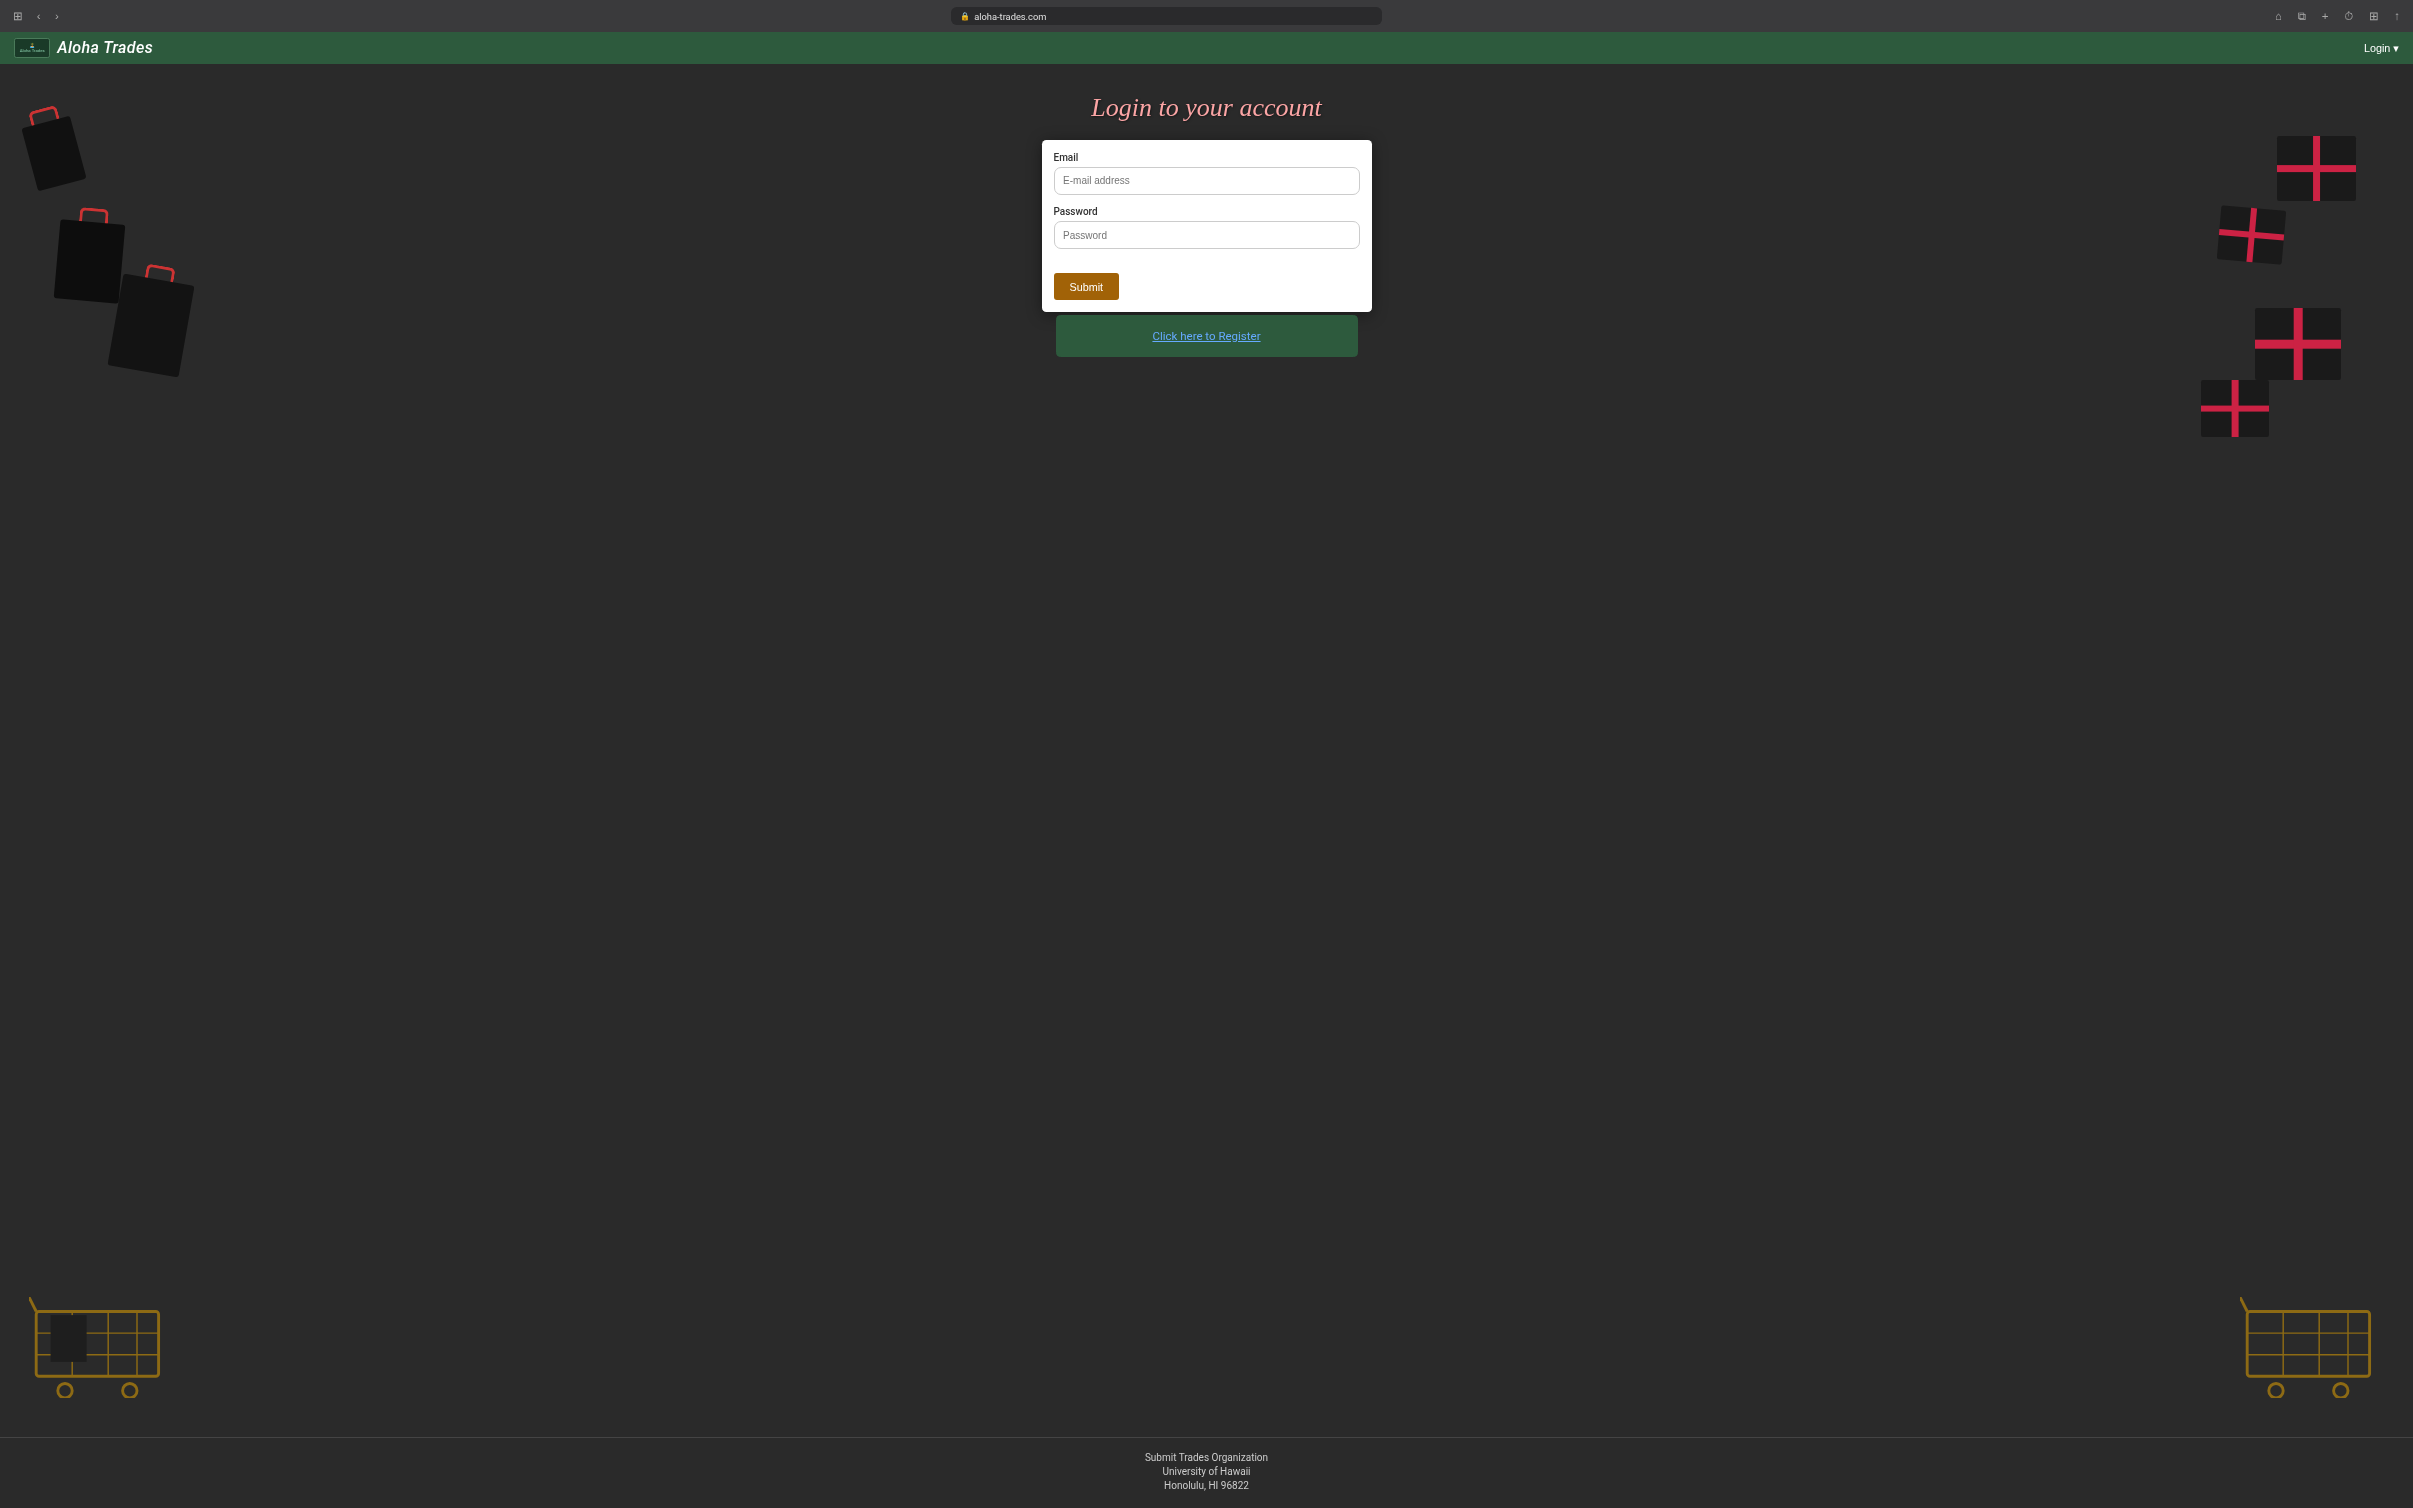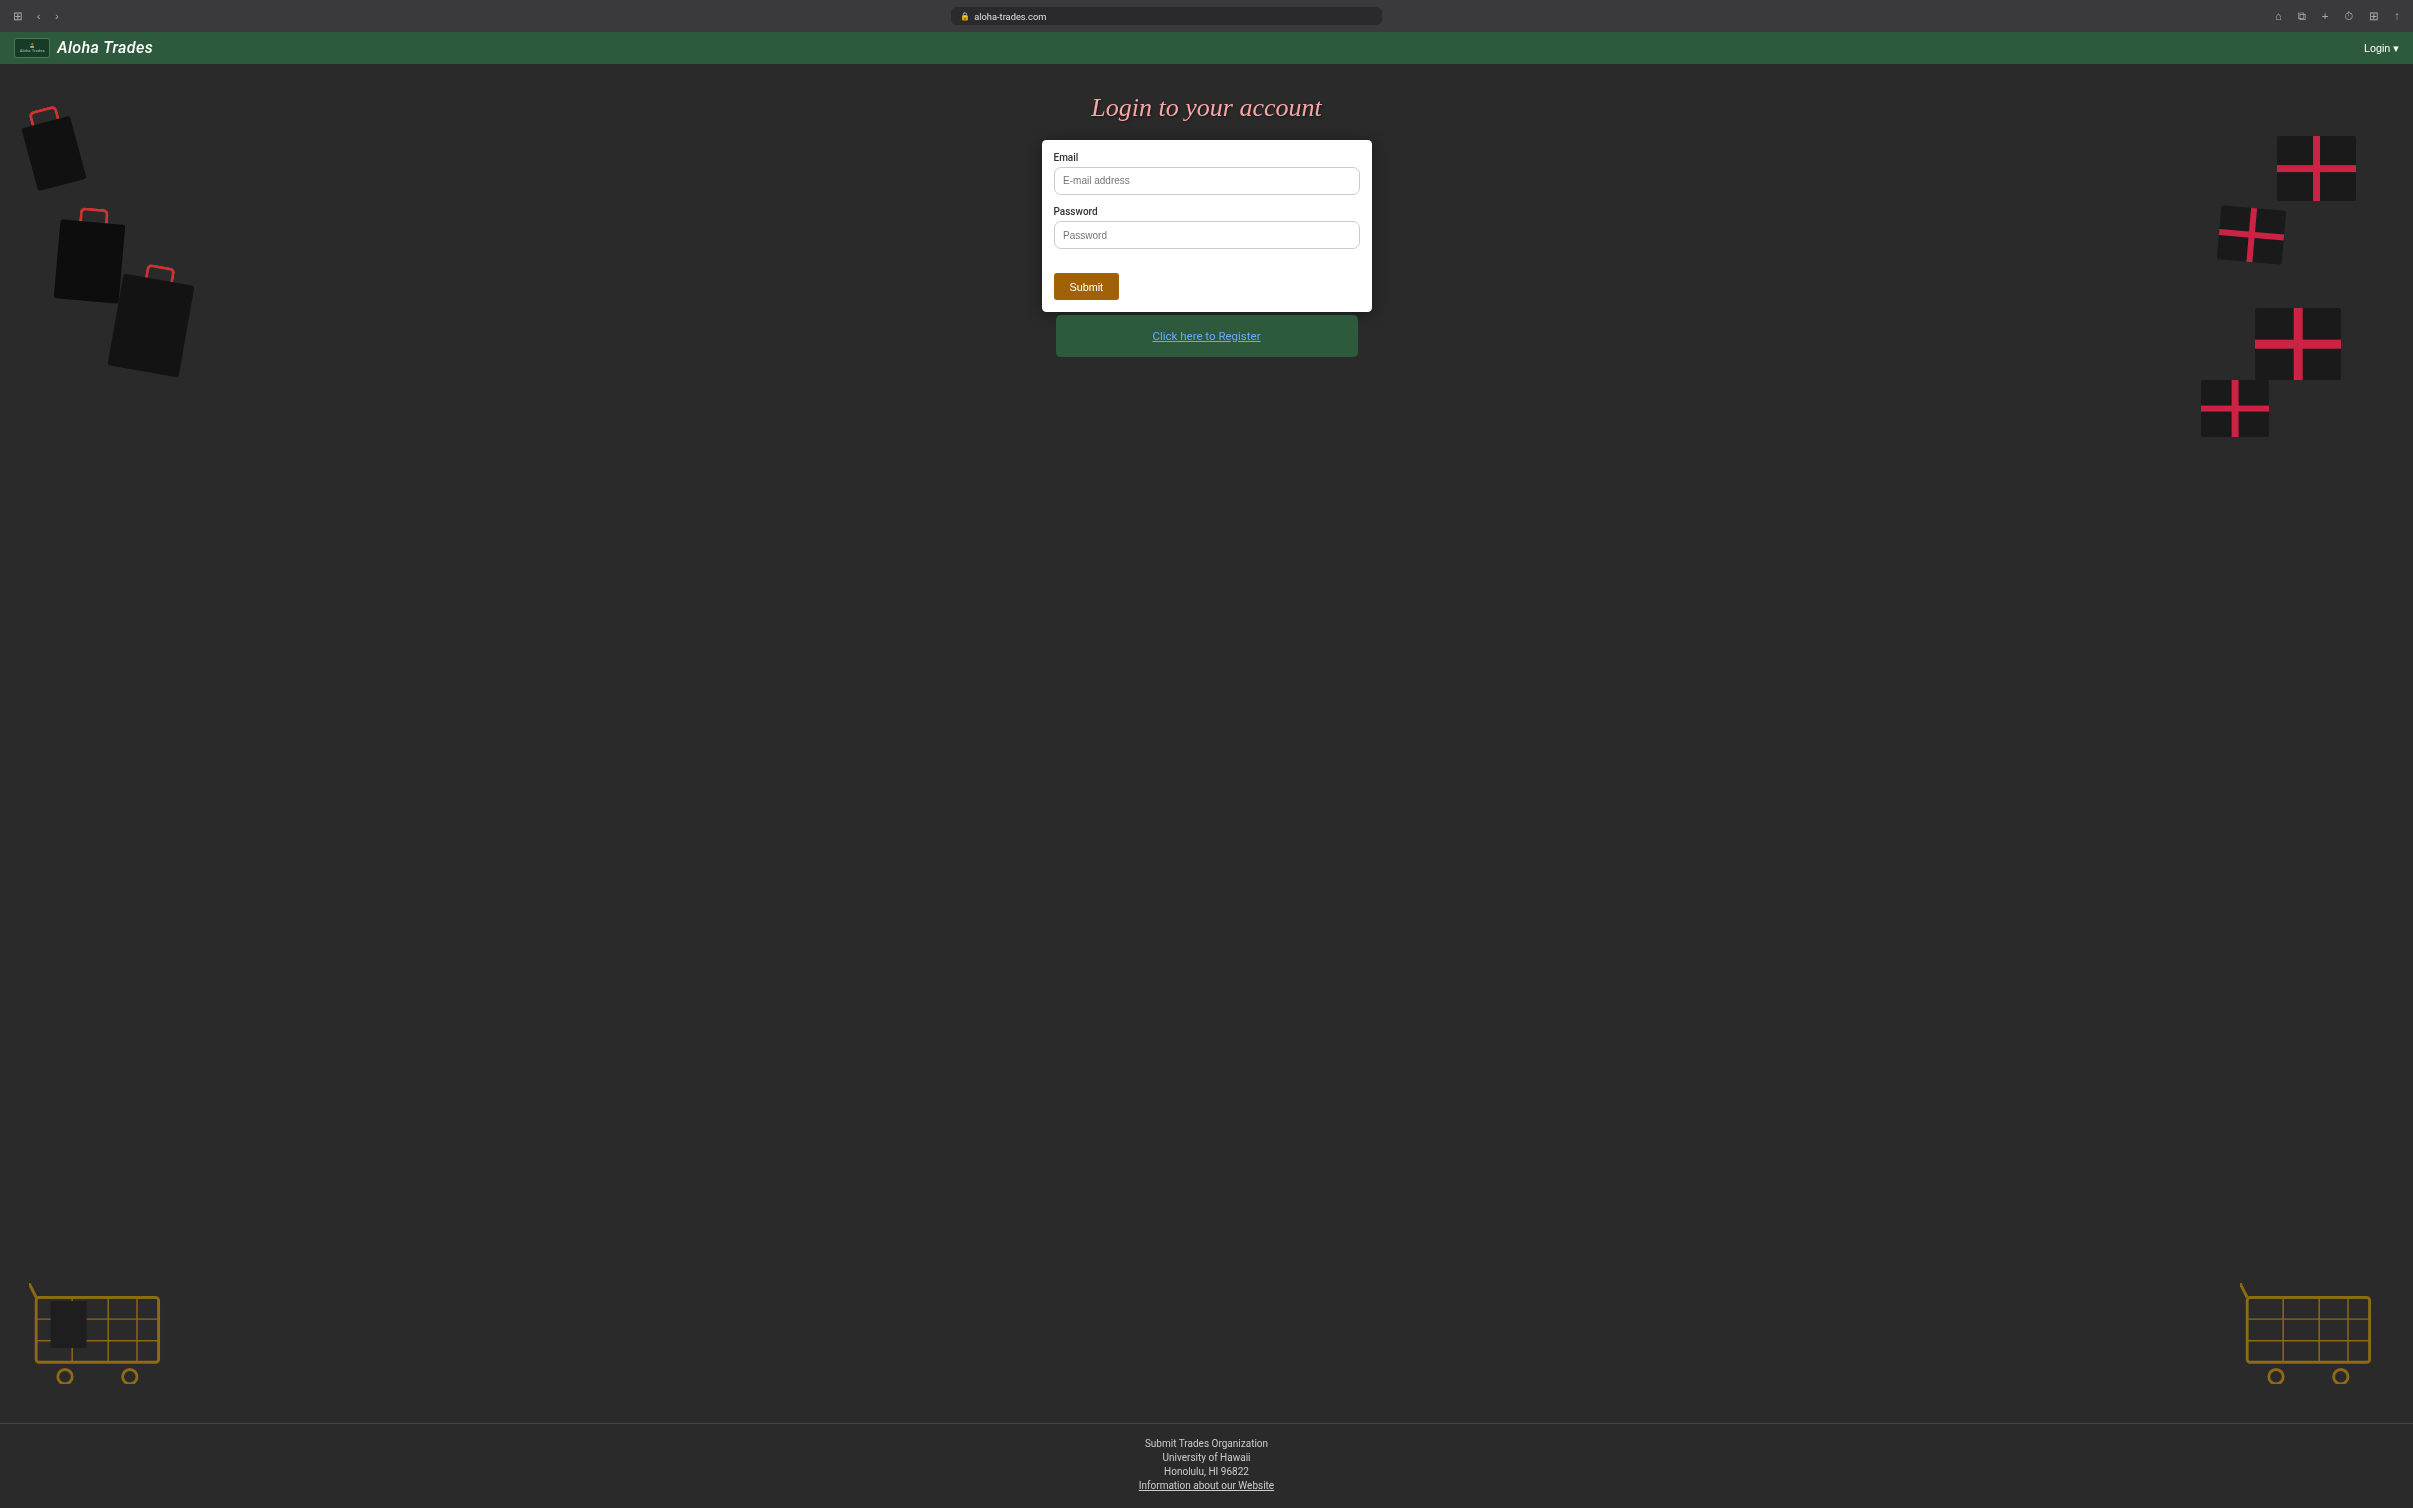--- a/index.html
+++ b/index.html
@@ -483,17 +483,14 @@
   <div class="register-panel">
     <a class="register-link">Click here to Register</a>
   </div>
 
 </div>
 
 <footer class="footer">
   <div class="footer-line">Submit Trades Organization</div>
   <div class="footer-line">University of Hawaii</div>
   <div class="footer-line">Honolulu, HI 96822</div>
-  <div class="footer-line">
-    <a class="footer-link">Information about our Website</a>
-  </div>
 </footer>
 
 
 </body></html>

